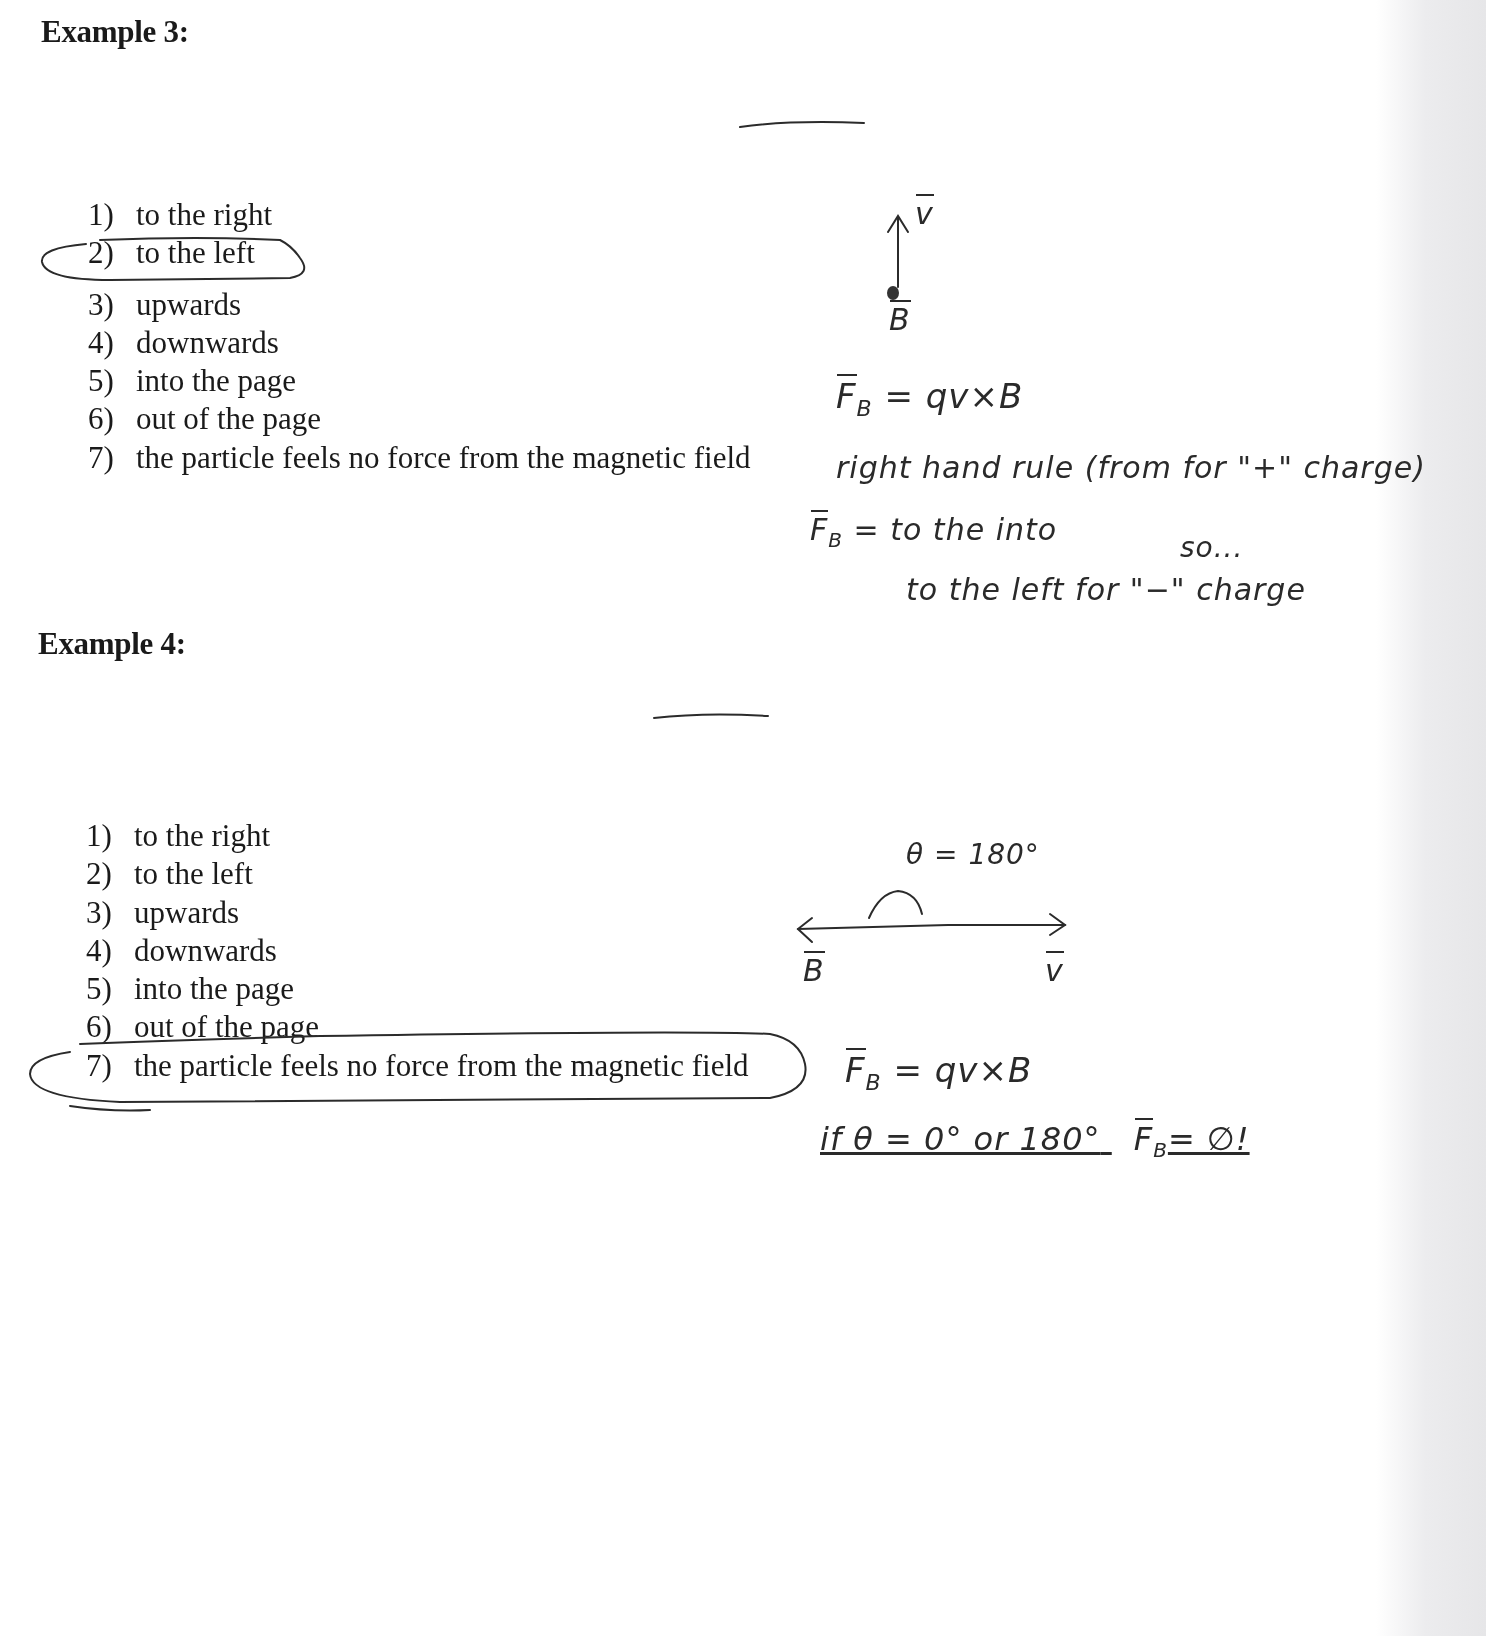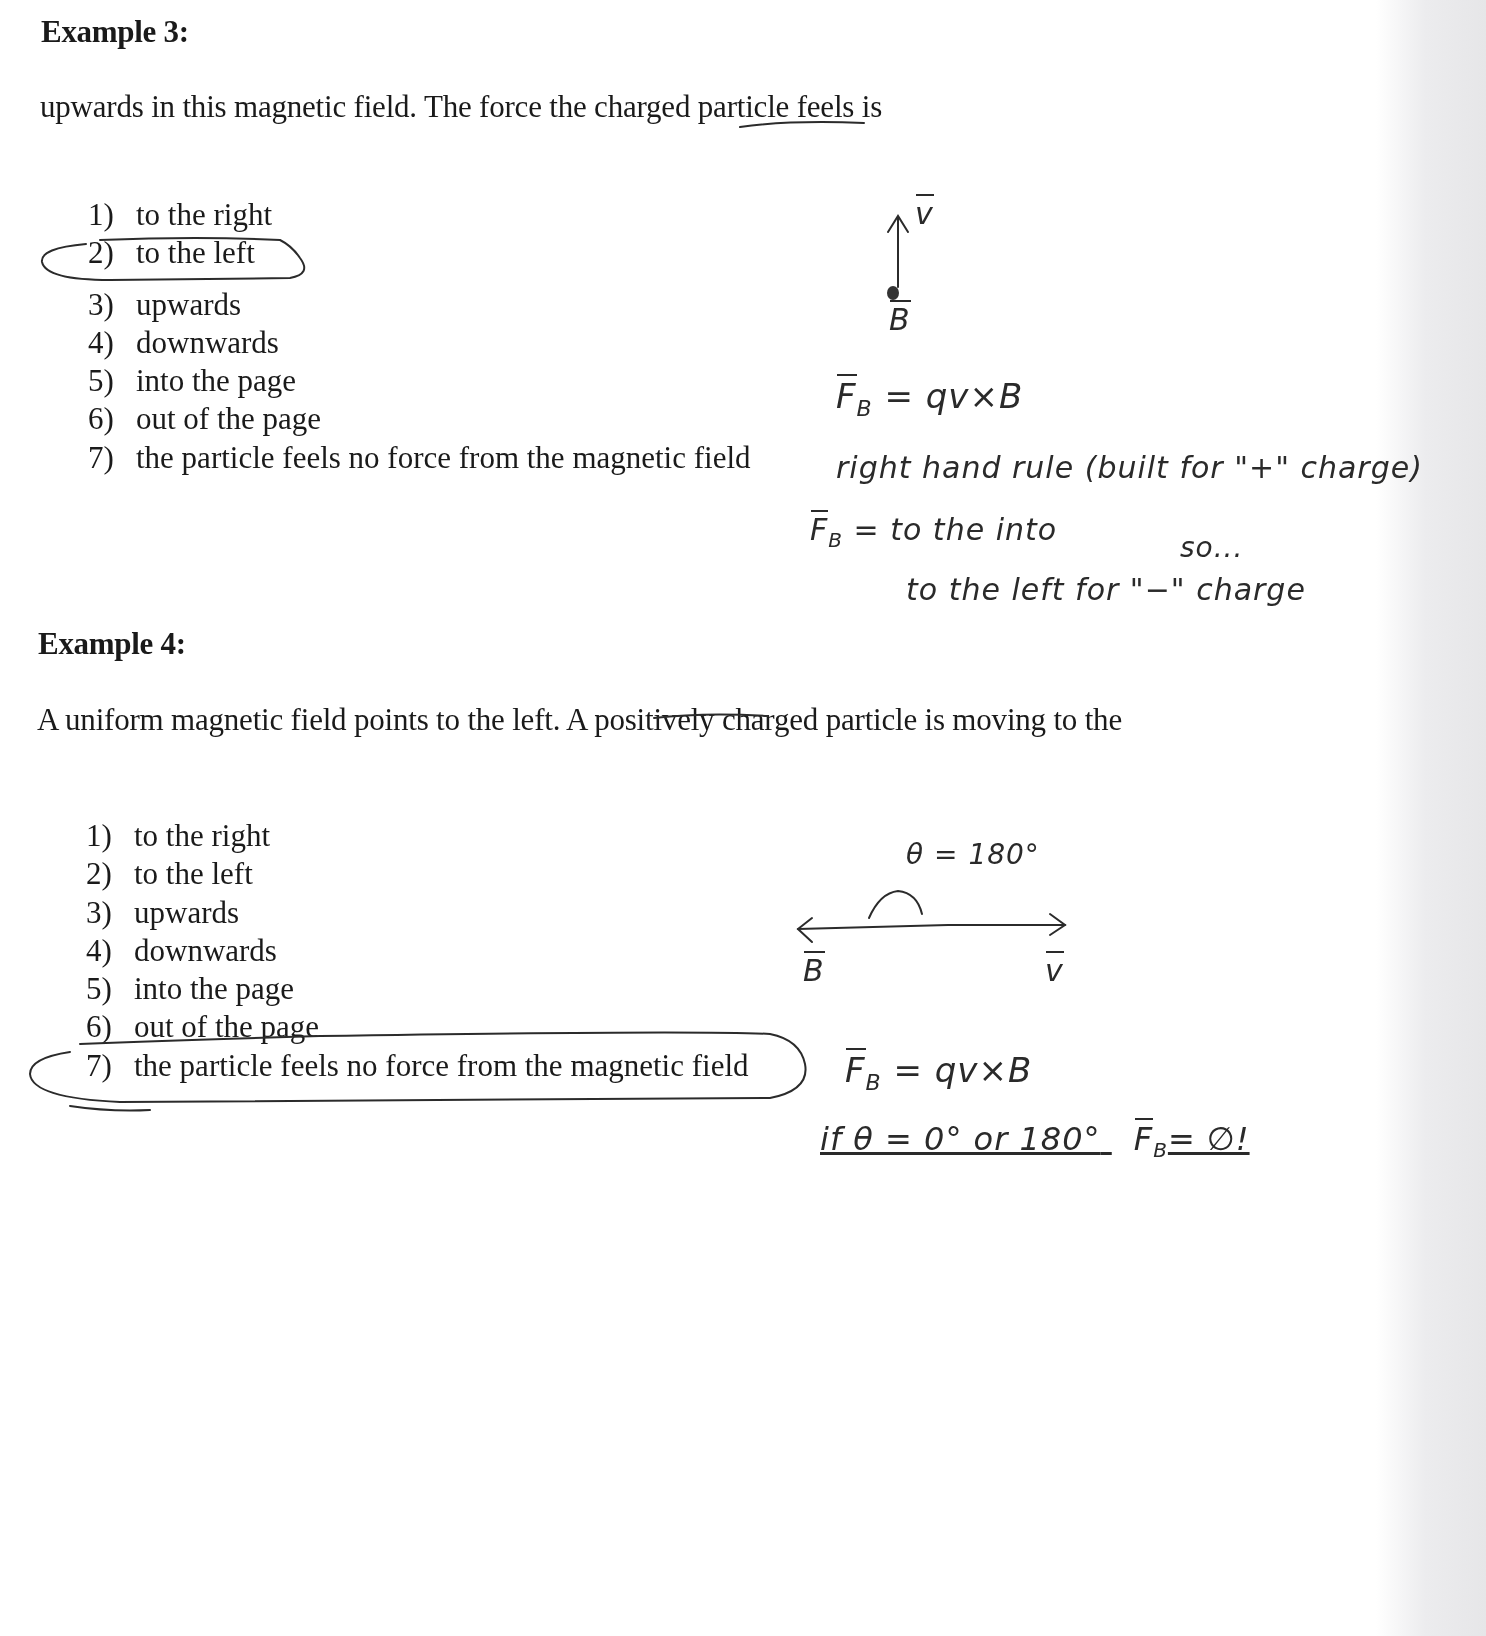--- a/index.html
+++ b/index.html
@@ -26,21 +26,20 @@
   .vec::before { content: ""; position: absolute; left: 1px; right: 0; top: -2px; border-top: 2px solid #2a2a2a; }
 </style>
 </head>
 <body>
 
 <div class="shade"></div>
 
 <div class="heading" style="left:41px; top:14px;">Example 3:</div>
 
 <div class="para" style="left:40px; top:88px;">
-  <div>upwards in this magnetic field. The force the charged particle feels is</div>
 </div>
 
 <div class="options" style="left:88px; top:196px;">
   <div class="opt">
       <span class="num">1)</span>
       <span>to the right</span>
     </div>
   <div class="opt">
       <span class="num">2)</span>
       <span>to the left</span>
@@ -67,32 +66,31 @@
     </div>
 </div>
 
 <div class="hw" style="left:915px; top:196px; font-size:30px;"><span class="vec">v</span></div>
 <div class="hw" style="left:889px; top:302px; font-size:30px;"><span class="vec">B</span></div>
 
 <div class="hw" style="left:836px; top:376px; font-size:34px;">
   <span class="vec">F</span><sub style="font-size:22px">B</sub>
   <span>= qv×B</span>
 </div>
-<div class="hw" style="left:836px; top:450px; font-size:30px;">right hand rule (built for "+" charge)</div>
+<div class="hw" style="left:836px; top:450px; font-size:30px;">right hand rule (from for "+" charge)</div>
 <div class="hw" style="left:810px; top:512px; font-size:30px;">
   <span class="vec">F</span><sub style="font-size:20px">B</sub>
   <span>= to the into</span>
 </div>
 <div class="hw" style="left:1180px; top:531px; font-size:28px;">so...</div>
 <div class="hw" style="left:906px; top:572px; font-size:30px;">to the left for "−" charge</div>
 
 <div class="heading" style="left:38px; top:626px;text-align:center;">Example 4:</div>
 
 <div class="para" style="left:37px; top:701px;">
-  <div><span>A uniform magnetic field points to the left. A </span><span class="u">positively</span><span> charged particle is moving to the</span></div>
 </div>
 
 <div class="options" style="left:86px; top:817px;">
   <div class="opt">
       <span class="num">1)</span>
       <span>to the right</span>
     </div>
   <div class="opt">
       <span class="num">2)</span>
       <span>to the left</span>

